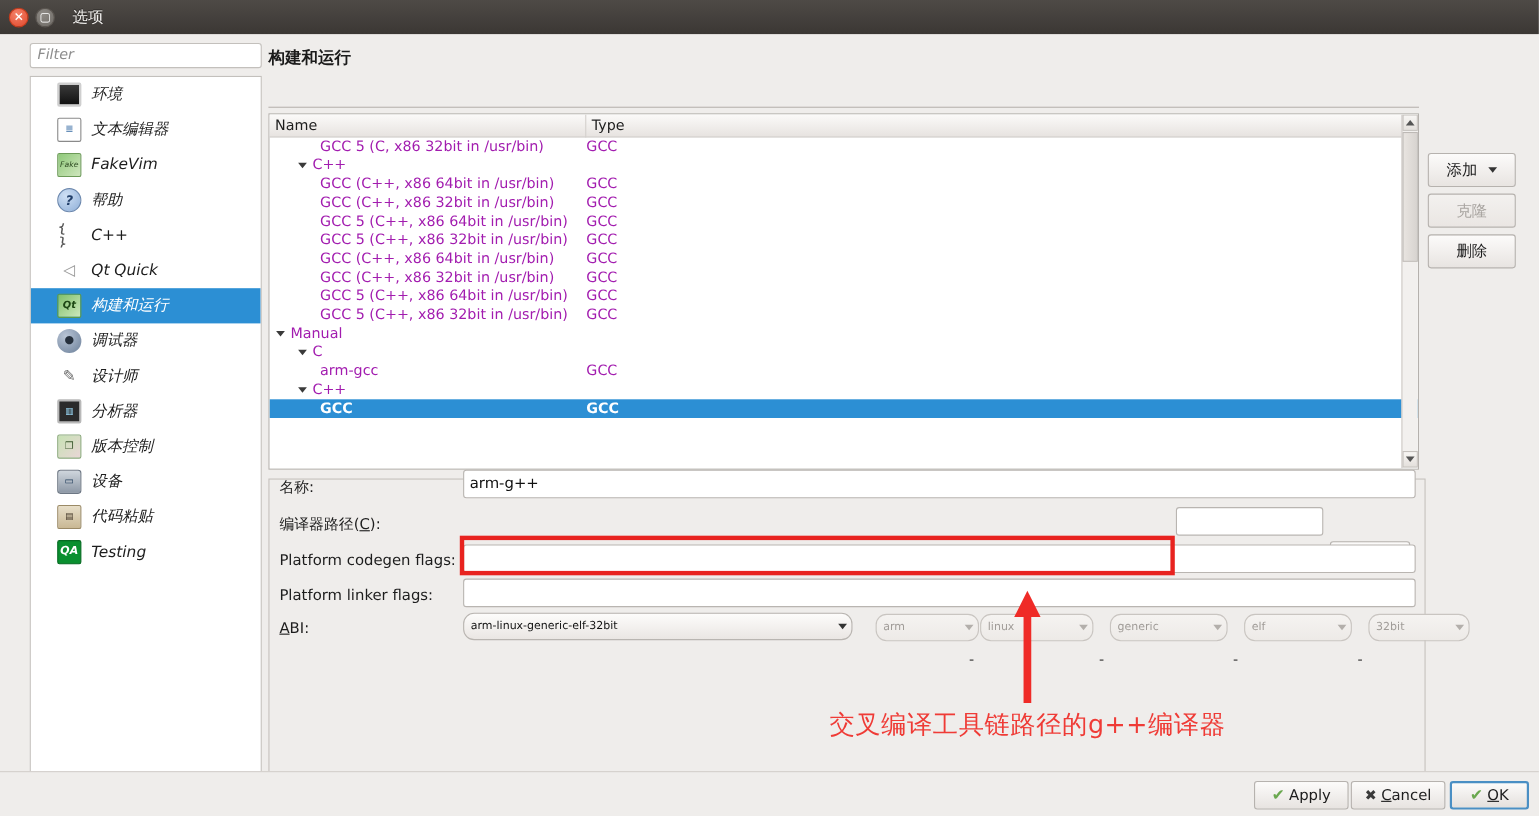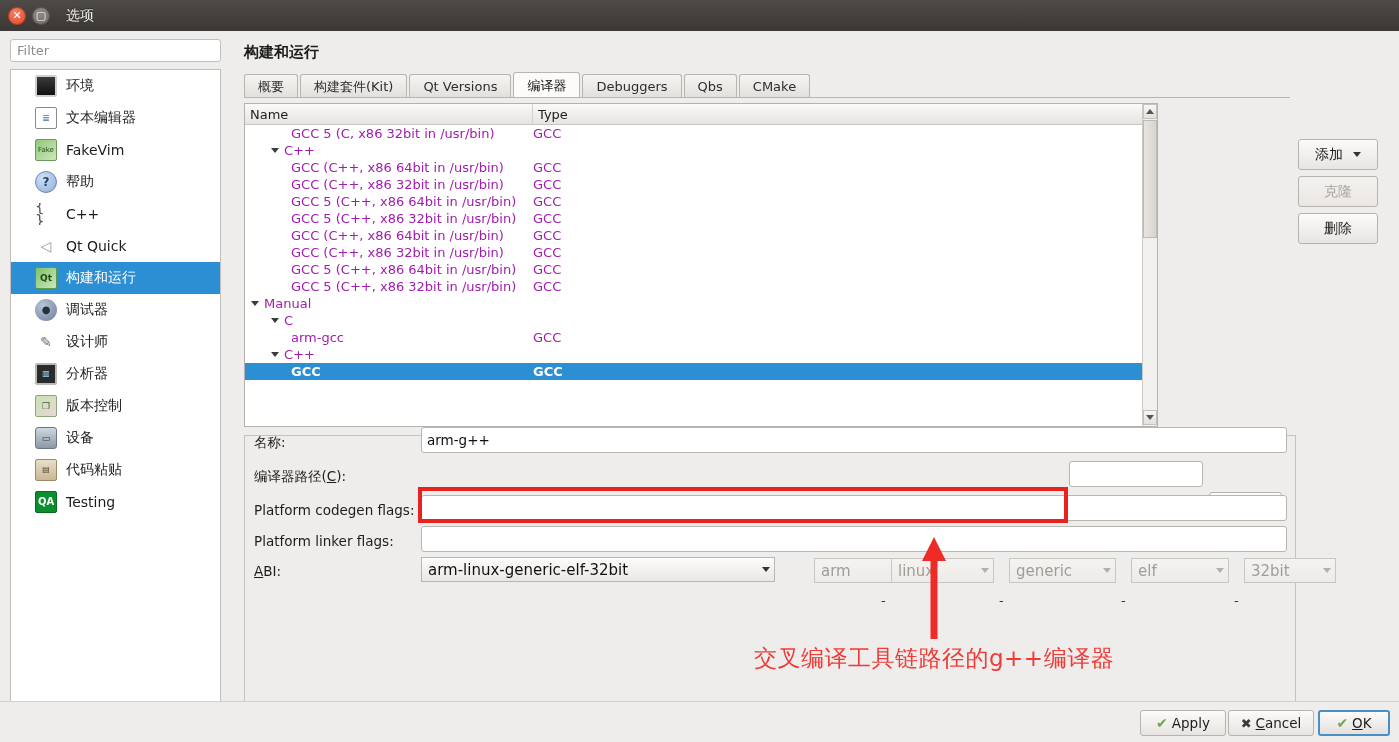--- a/index.html
+++ b/index.html
@@ -25,21 +25,21 @@
   }
   .win-close{background:radial-gradient(circle at 40% 30%,#f4836a,#df462a);border:1px solid #c33c1e;}
   .win-max{background:radial-gradient(circle at 40% 30%,#8f8b86,#6d6964);border:1px solid #5a5550;}
   #titlebar .title{
     color:#f2f0ee;font-size:14px;margin-left:10px;font-weight:400;
     text-shadow:0 -1px 0 rgba(0,0,0,.5);
   }
   
   #body-area{position:absolute;left:0;top:31px;width:1399px;height:670px;}
   
-  #left-pane{position:absolute;left:0;top:0;width:232px;height:472px;}
+  #left-pane{position:absolute;left:17px;top:0;width:232px;height:472px;font-style:italic;}
   #filter-box{
     position:absolute;left:10px;top:8px;width:211px;height:23px;
     background:#fff;border:1px solid #c3c0bc;border-radius:3px;
     box-sizing:border-box;display:flex;align-items:center;padding-left:6px;
     color:#8d8d8d;font-size:13px;
   }
   #category-list{
     position:absolute;left:10px;top:38px;width:211px;height:663px;
     background:#fff;border:1px solid #c3c0bc;box-sizing:border-box;
     overflow:hidden;
@@ -70,21 +70,21 @@
     display:flex;align-items:center;font-size:13px;color:#2d2d2d;
   }
   .tab.active{
     background:#fcfbfa;height:26px;color:#111;
   }
   #tab-underline{
     position:absolute;left:8px;top:66px;width:1046px;height:1px;background:#b8b4b0;
   }
   
   #tree-wrap{
-    position:absolute;left:8px;top:72px;width:914px;height:324px;
+    position:absolute;left:8px;top:72px;width:1046px;height:324px;
     border:1px solid #b5b1ad;background:#fff;box-sizing:border-box;overflow:hidden;
   }
   #tree-head{
     height:21px;background:linear-gradient(to bottom,#fbfaf9,#e7e3e0);
     border-bottom:1px solid #c8c4c0;display:flex;box-sizing:border-box;
     font-size:13px;color:#1d1d1d;
   }
   #tree-head .hcell{display:flex;align-items:center;padding-left:5px;box-sizing:border-box;height:21px;}
   #tree-head .hcell.name{width:288px;border-right:1px solid #d4d0cc;}
   #tree-head .hcell.type{flex:1;}
@@ -137,23 +137,23 @@
   }
   .flabel{position:absolute;left:8px;font-size:13.5px;color:#1d1d1d;white-space:nowrap;}
   .finput{
     position:absolute;height:26px;background:#fff;border:1px solid #b9b5b1;
     border-radius:3px;box-sizing:border-box;display:flex;align-items:center;
     padding-left:5px;font-size:13.5px;color:#111;white-space:nowrap;overflow:hidden;
   }
   .fcombo{
     position:absolute;height:25px;
     background:linear-gradient(to bottom,#fdfcfb,#eae6e3);
-    border:1px solid #b9b5b1;border-radius:0;box-sizing:border-box;
+    border:1px solid #b9b5b1;border-radius:10px;box-sizing:border-box;
     display:flex;align-items:center;padding-left:6px;padding-right:4px;
-    font-size:15px;color:#111;justify-content:space-between;white-space:nowrap;
+    font-size:10px;color:#111;justify-content:space-between;white-space:nowrap;
   }
   .fcombo.disabled{color:#a09c98;background:linear-gradient(to bottom,#f5f3f1,#edeae7);border-color:#c9c5c1;}
   .fcombo .caret{
     width:0;height:0;border-left:4.5px solid transparent;border-right:4.5px solid transparent;
     border-top:5px solid #333;flex:none;
   }
   .fcombo.disabled .caret{border-top-color:#b3afab;}
   .dash{position:absolute;font-size:13px;color:#333;top:562px;}
   #browse-btn{
     position:absolute;left:1209px;top:461px;width:73px;height:26px;
@@ -274,43 +274,20 @@
         <div class="cat-item">
           <span class="cat-ico ic-qa">QA</span>
           <span>Testing</span>
         </div>
       </div>
   </div>
 
   <div id="right-pane">
     <div id="page-title">构建和运行</div>
 
-    <div id="tabbar">
-        <div class="tab">
-          <span>概要</span>
-        </div>
-        <div class="tab">
-          <span>构建套件(Kit)</span>
-        </div>
-        <div class="tab">
-          <span>Qt Versions</span>
-        </div>
-        <div class="tab active">
-          <span>编译器</span>
-        </div>
-        <div class="tab">
-          <span>Debuggers</span>
-        </div>
-        <div class="tab">
-          <span>Qbs</span>
-        </div>
-        <div class="tab">
-          <span>CMake</span>
-        </div>
-      </div>
     <div id="tab-underline"></div>
 
     <div id="tree-wrap">
       <div id="tree-head">
         <div class="hcell name">Name</div>
         <div class="hcell type">Type</div>
       </div>
       <div id="tree-rows">
           <div class="trow">
             <div class="tname" style="padding-left: 46px;">
@@ -456,21 +433,21 @@
   </div>
 
   <div class="flabel" style="left:254px;top:532px;">
     <span class="u">A</span><span>BI:</span>
   </div>
   <div class="fcombo" style="left:421px;top:526px;width:354px;">
     <span>arm-linux-generic-elf-32bit</span>
     <span class="caret"></span>
   </div>
   <div id="abi-parts">
-      <div class="fcombo disabled" style="left: 814px; top: 527px; width: 94px;">
+      <div class="fcombo disabled" style="left: 796px; top: 527px; width: 94px;">
         <span>arm</span>
         <span class="caret"></span>
       </div>
       <div class="dash" style="left: 881px;">-</div>
       <div class="fcombo disabled" style="left: 891px; top: 527px; width: 103px;">
         <span>linux</span>
         <span class="caret"></span>
       </div>
       <div class="dash" style="left: 999px;">-</div>
       <div class="fcombo disabled" style="left: 1009px; top: 527px; width: 107px;">

